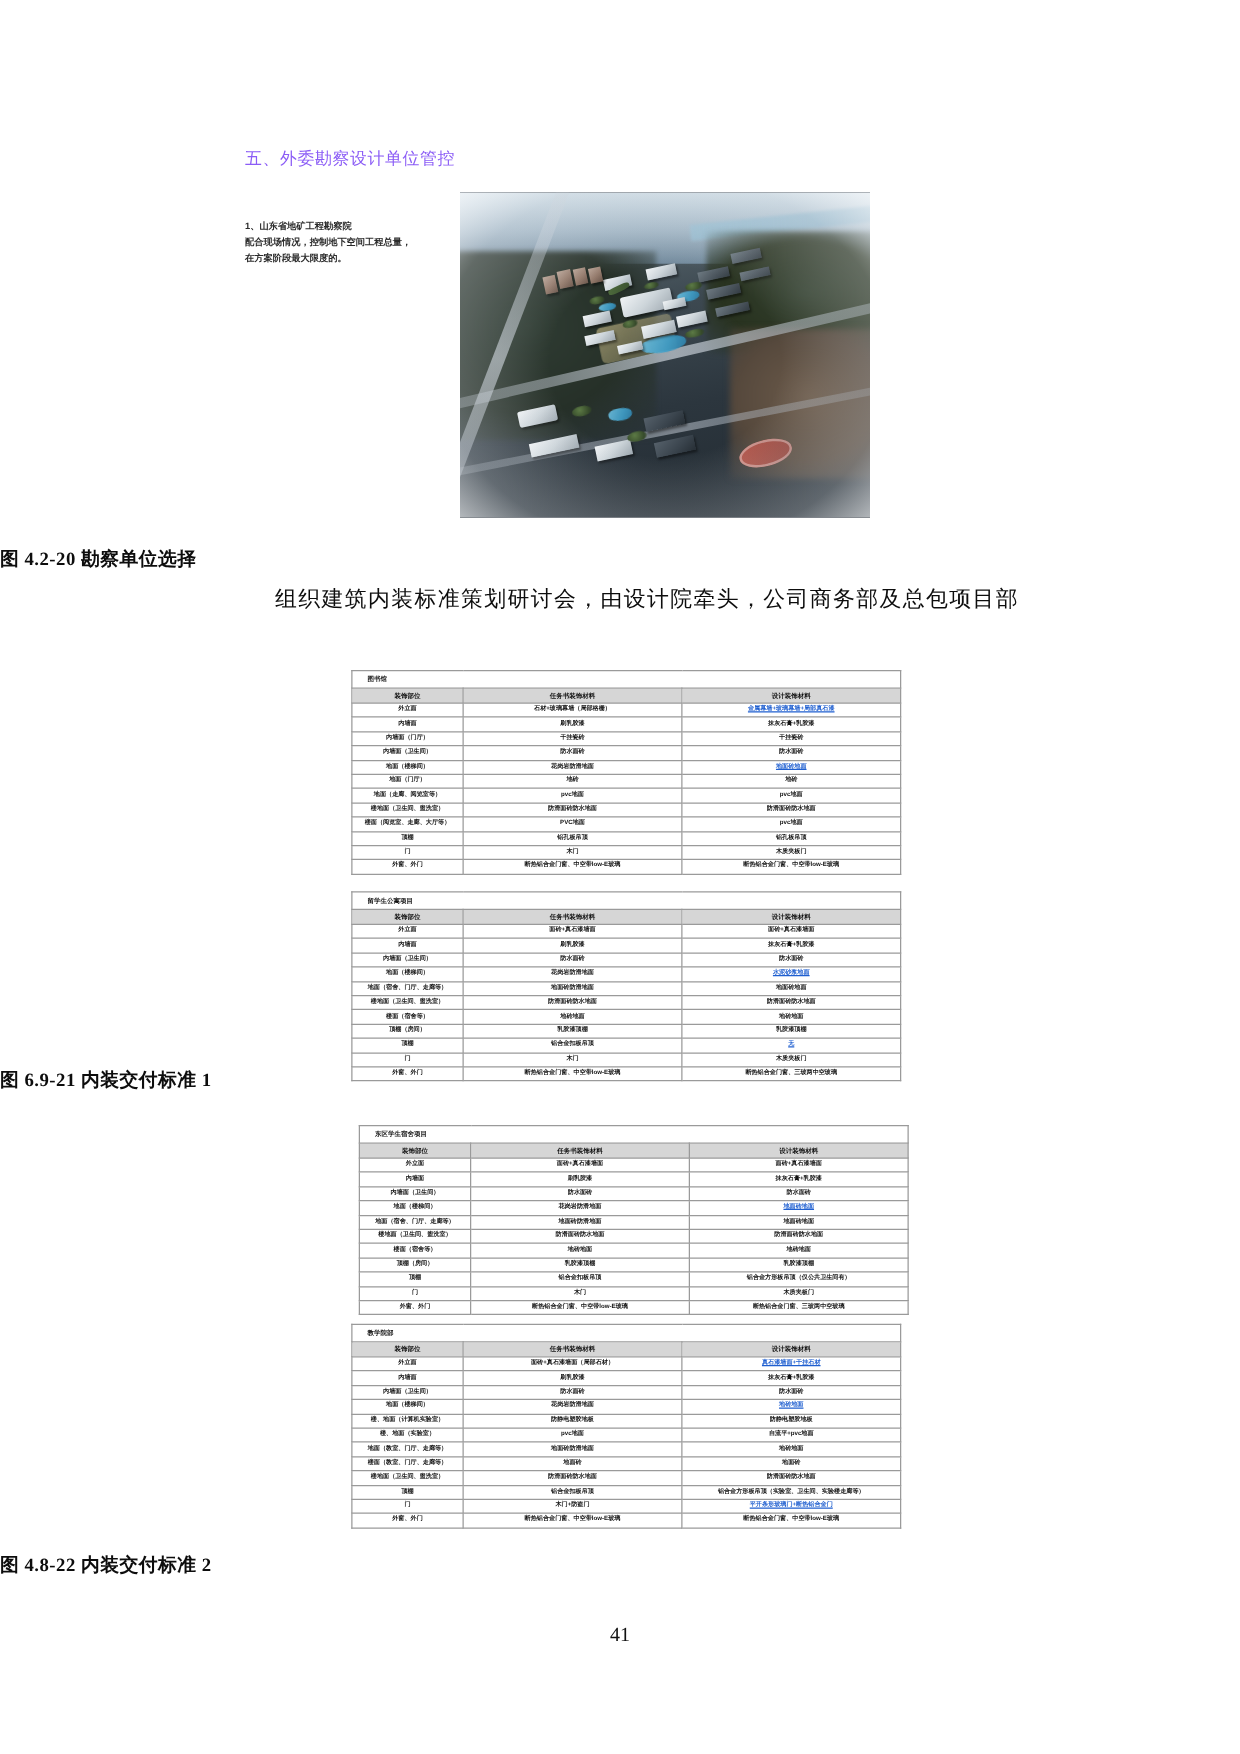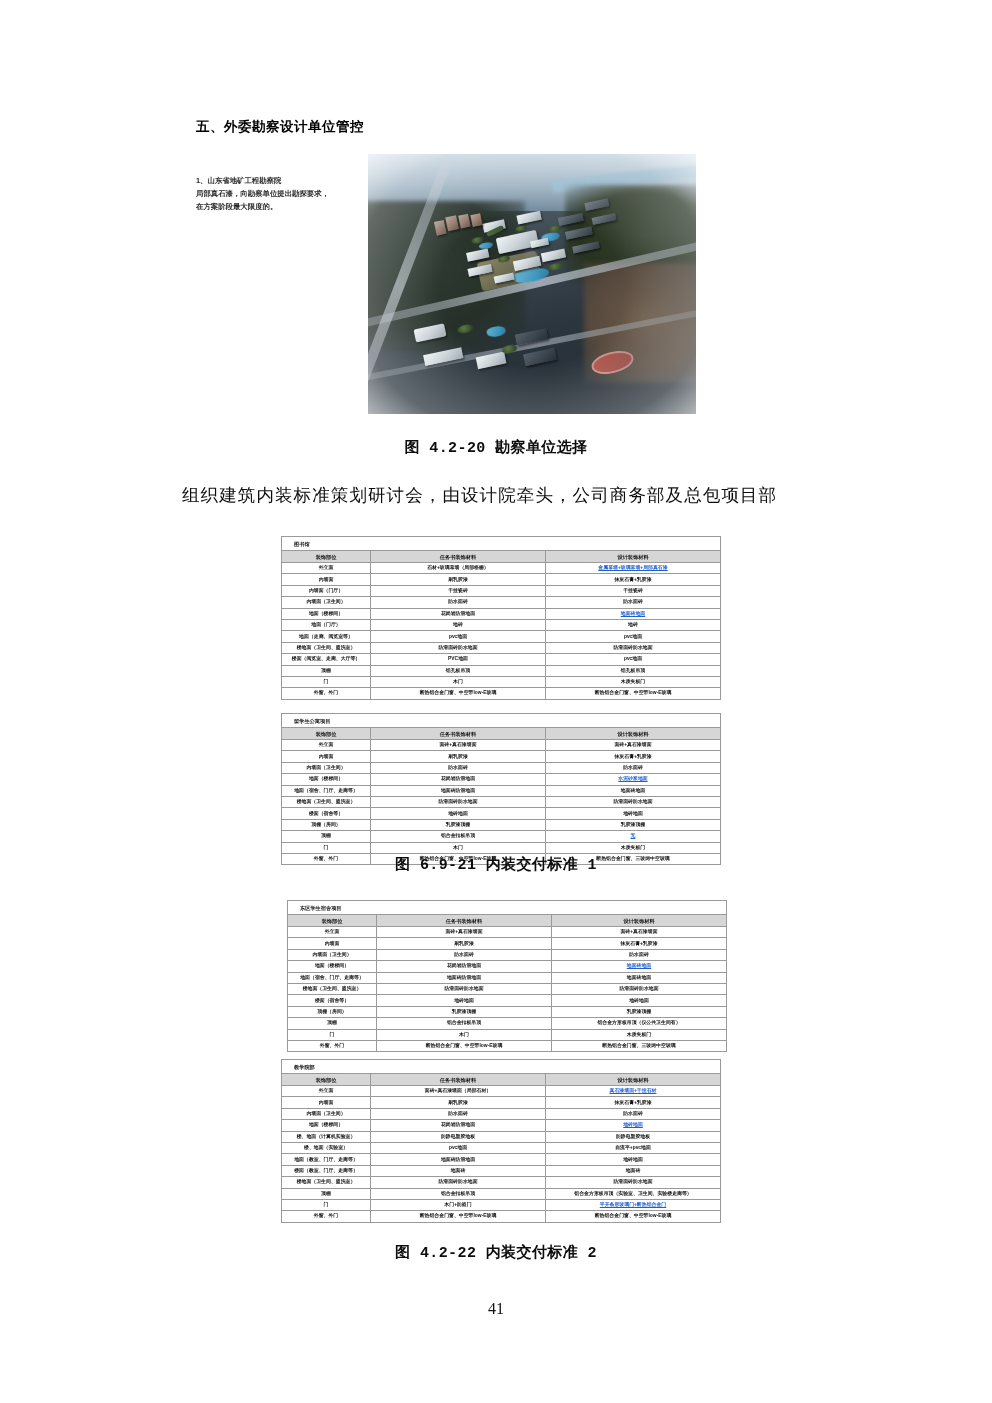--- a/index.html
+++ b/index.html
@@ -30,24 +30,24 @@
     top: 108px;
     width: 600px;
     height: 320px;
     background: #ffffff;
   }
   .slide-heading {
     position: absolute;
     left: 0px;
     top: 10px;
     font-family: "Liberation Sans", sans-serif;
-    font-weight: bold;
+    font-weight: normal;
     font-size: 13.5px;
     letter-spacing: 0.5px;
-    color: #000000;
+    color: #8b5cf6;
     white-space: nowrap;
   }
   .slide-body {
     position: absolute;
     left: 0px;
     top: 66px;
     width: 168px;
     font-family: "Liberation Sans", sans-serif;
     font-size: 7.4px;
     line-height: 13.2px;
@@ -168,22 +168,21 @@
   }
   .r-vignette {
     position: absolute; inset: 0;
     background: radial-gradient(ellipse at 50% 52%, rgba(0,0,0,0) 40%, rgba(235,240,245,.30) 78%, rgba(250,252,254,.75) 100%);
   }
 
   
   .caption {
     position: absolute;
     width: 100%;
-    text-align: center;
-    font-family: Liberation Mono, monospace;
+    font-family: Liberation Serif, serif;
     font-weight: bold;
     font-size: 15px;
     color: #0d0d0d;
     letter-spacing: 0.4px;
   }
   .bodytext {
     position: absolute;
     left: 146px;
     width: 700px;
     font-family: "Liberation Serif", "DejaVu Serif", serif;
@@ -249,21 +248,21 @@
 
 <div class="page">
 
   <div class="slide">
 
     <div class="slide-heading">五、外委勘察设计单位管控</div>
 
     <div class="slide-body" id="slide-body">
         <div class="blk">
           <div class="ln">1、山东省地矿工程勘察院</div>
-          <div class="ln">局部真石漆，向勘察单位提出勘探要求，</div>
+          <div class="ln">配合现场情况，控制地下空间工程总量，</div>
           <div class="ln">在方案阶段最大限度的。</div>
         </div>
       </div>
 
     <div class="render-wrap">
       <div class="render">
         <div class="r-sky"></div>
         <div class="r-ground"></div>
         <div class="r-river"></div>
         <div class="r-forest-l"></div>
@@ -319,21 +318,21 @@
         </div>
 
         <div class="r-track"></div>
         <div class="r-vignette"></div>
       </div>
     </div>
   </div>
 
   <div class="caption" style="top:438px;">图 4.2-20  勘察单位选择</div>
 
-  <div class="bodytext" style="top:478px;">
+  <div class="bodytext" style="top:462px;margin-left:38px;">
     <span class="indent">组织建筑内装标准策划研讨会，由设计院牵头，公司商务部及总包项目部</span>
   </div>
 
   <div id="tables-root">
       <table class="tbl" style="top: 536px; left: 281px;">
         <tbody>
           <tr>
             <td class="title-cell" colspan="3">图书馆</td>
           </tr>
           <tr class="hdr">
@@ -606,17 +605,17 @@
             <td class="c1">外窗、外门</td>
             <td class="c2">断热铝合金门窗、中空带low-E玻璃</td>
             <td class="c3">断热铝合金门窗、中空带low-E玻璃</td>
           </tr>
         </tbody>
       </table>
     </div>
 
   <div class="caption" style="top:855px;">图 6.9-21  内装交付标准 1</div>
 
-  <div class="caption" style="top:1243px;">图 4.2-22  内装交付标准 2</div>
+  <div class="caption" style="top:1243px;">图 4.8-22  内装交付标准 2</div>
 
   <div class="pagenum" style="top:1300px;">41</div>
 
 </div>
 
 </body></html>

